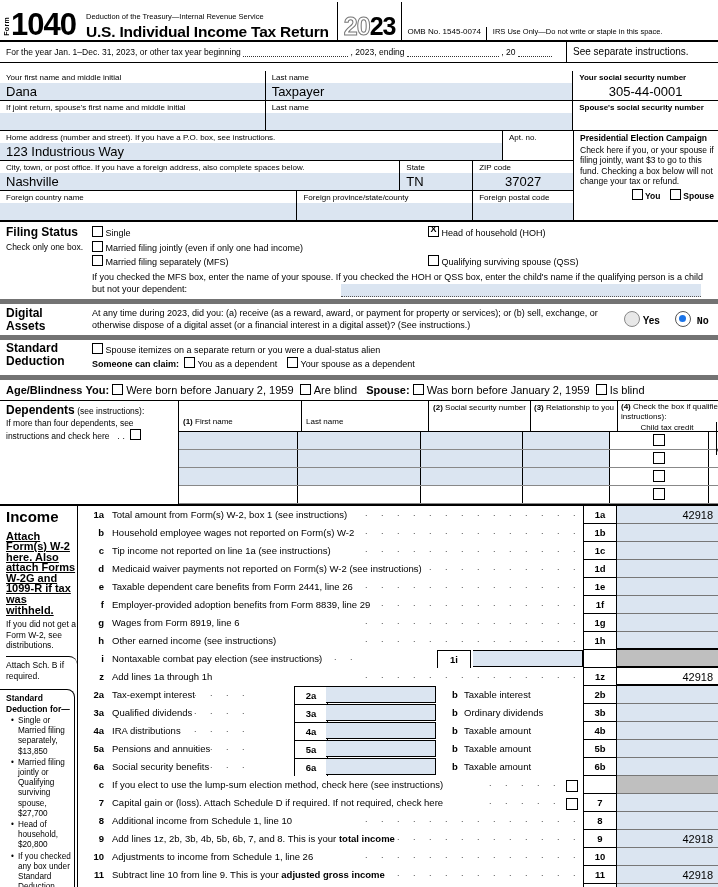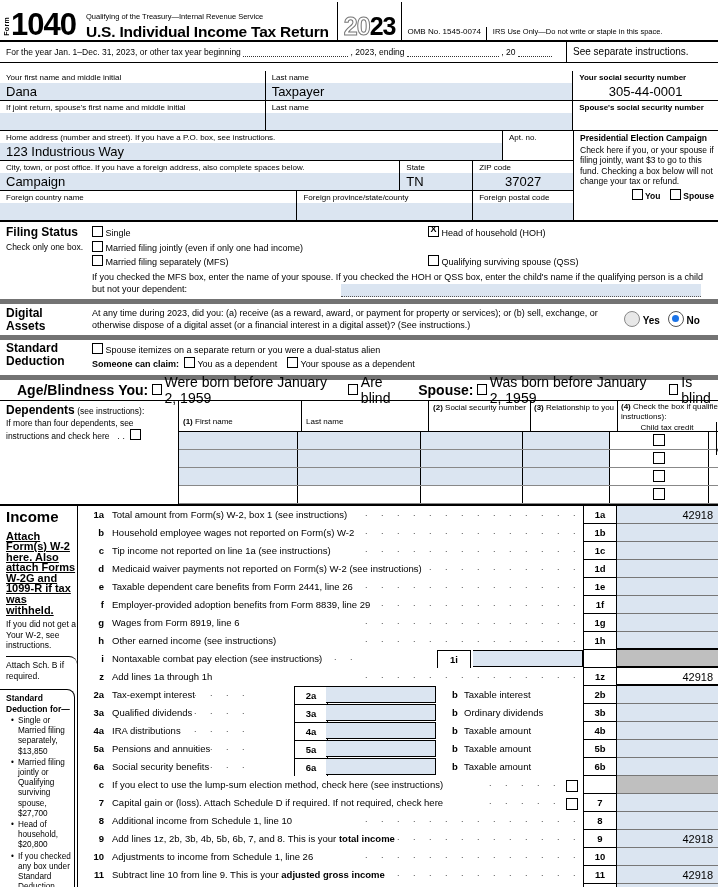--- a/index.html
+++ b/index.html
@@ -84,21 +84,21 @@
 </style>
 </head>
 <body>
 
 <div class="form">
 
   <div class="hdr">
     <div class="hdr-form">Form</div>
     <div class="hdr-1040">1040</div>
     <div style="margin-left:10px;">
-      <div class="hdr-dept">Qualifying of the Treasury—Internal Revenue Service</div>
+      <div class="hdr-dept">Deduction of the Treasury—Internal Revenue Service</div>
       <div class="hdr-title">U.S. Individual Income Tax Return</div>
     </div>
     <div class="yearbox">
       <span class="yr-hollow">20</span>
         <span class="yr-solid">23</span>
     </div>
     <div class="omb">OMB No. 1545-0074</div>
     <div class="irsuse">IRS Use Only—Do not write or staple in this space.</div>
   </div>
 
@@ -155,21 +155,21 @@
         </div>
         <div style="width:70px;">
           <div class="nlabel">Apt. no.</div>
           <div class="nval"></div>
         </div>
       </div>
 
       <div class="row bbot">
         <div class="ncell" style="width:400px;">
           <div class="nlabel">City, town, or post office. If you have a foreign address, also complete spaces below.</div>
-          <div class="nval fill">Campaign</div>
+          <div class="nval fill">Nashville</div>
         </div>
         <div class="ncell" style="width:72px;">
           <div class="nlabel">State</div>
           <div class="nval fill">TN</div>
         </div>
         <div style="width:100px;">
           <div class="nlabel">ZIP code</div>
           <div class="nval fill" style="text-align:center;padding-left:0;">37027</div>
         </div>
       </div>
@@ -241,21 +241,21 @@
     <div class="sectlabel" style="padding-top:3px;">
       <div class="h">Digital</div>
       <div class="h">Assets</div>
     </div>
     <div style="flex:1;display:flex;align-items:center;padding:3px 2px 3px 0;">
       <div style="flex:1;font-size:9px;line-height:12.5px;">At any time during 2023, did you: (a) receive (as a reward, award, or payment for property or services); or (b) sell, exchange, or otherwise dispose of a digital asset (or a financial interest in a digital asset)? (See instructions.)</div>
       <div style="width:52px;text-align:center;">
         <span class="radio"></span>
         <span class="b" style="font-size:10px;">Yes</span>
       </div>
-      <div style="width:48px;">
+      <div style="width:48px;text-align:center;font-family:Liberation Mono, monospace;">
         <span class="radio sel"></span>
         <span class="b" style="font-size:10px;">No</span>
       </div>
     </div>
   </div>
 
   <div class="sect">
     <div class="sectlabel" style="padding-top:2px;">
       <div class="h">Standard</div>
       <div class="h">Deduction</div>
@@ -269,21 +269,21 @@
         <span class="b">Someone can claim:</span>
         &nbsp;<span class="cb"></span>
         <span>You as a dependent</span>
         &nbsp;&nbsp;&nbsp;<span class="cb"></span>
         <span>Your spouse as a dependent</span>
       </div>
     </div>
   </div>
 
   <div style="display:flex;align-items:center;height:20px;border-bottom:1px solid #000;
-       padding-left:17px;font-size:14px;">
+       padding-left:6px;font-size:11px;">
     <span class="b">Age/Blindness</span>
     &nbsp;<span class="b">You:</span>
     &nbsp;<span class="cb"></span>
     <span style="padding-left:3px;">Were born before January 2, 1959</span>
     &nbsp;&nbsp;<span class="cb"></span>
     <span style="padding-left:3px;">Are blind</span>
     &nbsp;&nbsp;&nbsp;<span class="b">Spouse:</span>
     &nbsp;<span class="cb"></span>
     <span style="padding-left:3px;">Was born before January 2, 1959</span>
     &nbsp;&nbsp;<span class="cb"></span>
@@ -367,21 +367,21 @@
           </div>
         </div>
     </div>
   </div>
 
   <div style="display:flex;">
 
     <div class="sidecol" style="border-right:1px solid #000;padding-left:6px;box-sizing:border-box;">
       <div style="font-size:15px;font-weight:bold;line-height:18px;padding-top:2px;">Income</div>
       <div style="font-size:11px;font-weight:bold;line-height:10.6px;padding-top:5px;text-decoration:underline;">Attach Form(s) W-2 here. Also attach Forms W-2G and 1099-R if tax was withheld.</div>
-      <div style="font-size:8.5px;line-height:10.6px;padding-top:4px;">If you did not get a Your W-2, see instructions.</div>
+      <div style="font-size:8.5px;line-height:10.6px;padding-top:4px;">If you did not get a Form W-2, see distributions.</div>
       <div style="height:13px;border-top:1px solid #000;margin-top:5px;border-top-right-radius:8px;"></div>
       <div style="font-size:8.5px;line-height:11px;margin-top:-10px;">Attach Sch. B if required.</div>
       <div style="border:1px solid #000;border-left:none;border-radius:0 8px 8px 0;margin:7px 2px 0 -6px;
                   padding:3px 3px 4px 6px;">
         <div style="font-size:8.5px;font-weight:bold;line-height:10.5px;">Standard Deduction for—</div>
         <ul id="sd-items" style="margin:2px 0 0 0;padding-left:7px;font-size:8.2px;line-height:10.2px;list-style:none;">
             <li style="position: relative; padding-left: 5px; margin-bottom: 1px;"><span style="position:absolute;left:-2px;">•</span>Single or Married filing separately, $13,850</li>
             <li style="position: relative; padding-left: 5px; margin-bottom: 1px;"><span style="position:absolute;left:-2px;">•</span>Married filing jointly or Qualifying surviving spouse, $27,700</li>
             <li style="position: relative; padding-left: 5px; margin-bottom: 1px;"><span style="position:absolute;left:-2px;">•</span>Head of household, $20,800</li>
             <li style="position: relative; padding-left: 5px; margin-bottom: 1px;"><span style="position:absolute;left:-2px;">•</span>If you checked any box under Standard Deduction, see instructions.</li>

